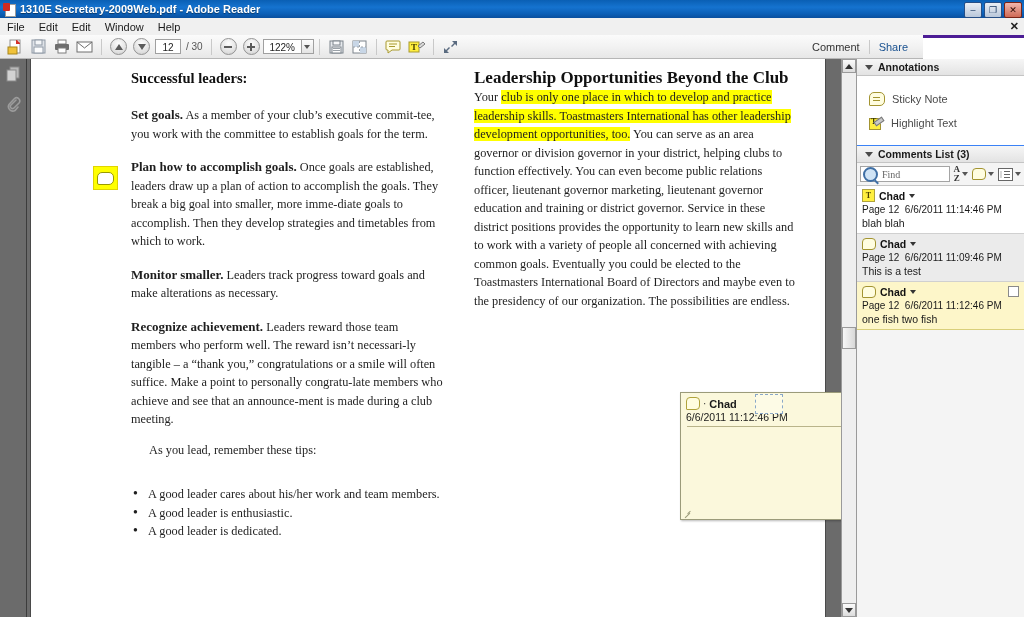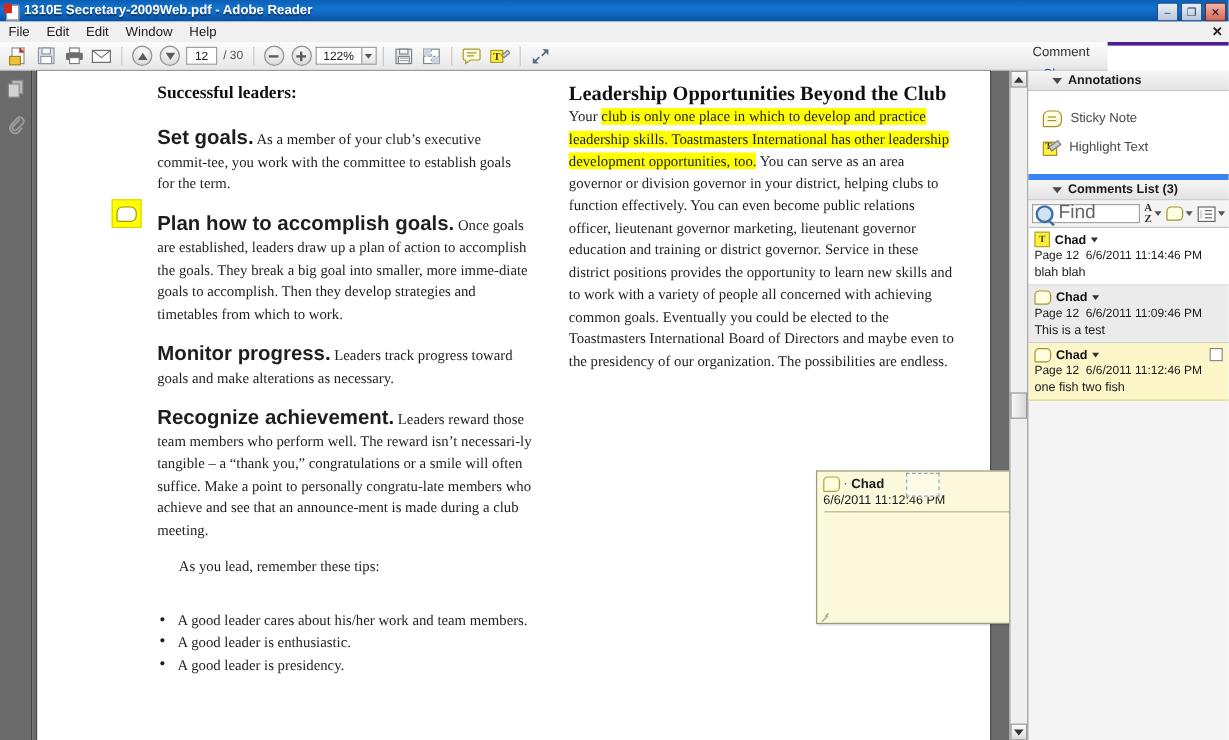--- a/index.html
+++ b/index.html
@@ -53,21 +53,21 @@
   }
   .pagetot{font-size:10px;color:#555;margin-left:3px;margin-right:3px;}
   .zoombox{
     width:38px;height:15px;border:1px solid #a0a0a0;border-right:none;background:#fff;
     font-size:10px;text-align:center;line-height:15px;color:#222;box-sizing:border-box;
   }
   .zoomdrop{
     width:13px;height:15px;border:1px solid #a0a0a0;background:linear-gradient(180deg,#fdfdfd,#e4e4e4);
     display:flex;align-items:center;justify-content:center;box-sizing:border-box;
   }
-  .tb-right{position:absolute;right:6px;top:0;height:24px;display:flex;align-items:center;gap:0px;flex-direction:column;}
+  .tb-right{position:absolute;right:6px;top:0;height:24px;display:flex;align-items:center;gap:0px;}
   .tb-right .lbl{font-size:11px;color:#333;padding:3px 9px;border-radius:2px;}
   .tb-right .lbl.share{color:#18508f;}
   .tb-right .vsep{width:1px;height:14px;background:#c9c9c9;}
 
   
   .circ{width:15px;height:15px;border-radius:50%;
     background:radial-gradient(circle at 50% 30%,#fdfdfd,#dedede 70%,#c4c4c4);
     border:1px solid #949494;display:flex;align-items:center;justify-content:center;position:relative;}
   .up-ar{border-left:4px solid transparent;border-right:4px solid transparent;border-bottom:6px solid #5b5b5b;}
   .dn-ar{border-left:4px solid transparent;border-right:4px solid transparent;border-top:6px solid #5b5b5b;}
@@ -89,21 +89,21 @@
   .page{
     position:absolute;left:4px;top:0px;width:794px;height:558px;background:#fff;
     box-shadow:0 0 0 1px #4a4a4a;
   }
   .col{position:absolute;top:10px;font-family:"Liberation Serif",serif;font-size:12.3px;line-height:18.5px;color:#1e1e1e;}
   .colL{left:100px;width:312px;}
   .colR{left:443px;width:322px;}
   .h-title{font-weight:bold;font-size:14.5px;line-height:18px;margin-bottom:19px;color:#101010;}
   .h-title2{font-weight:bold;font-size:17px;line-height:18px;margin:0 0 1px 0;color:#101010;}
   .para{margin:0 0 15px 0;text-align:left;}
-  .para b{font-family:Liberation Sans, sans-serif;font-size:17px;font-weight:bold;}
+  .para b{font-family:Liberation Serif, serif;font-size:13px;font-weight:bold;}
   .hl{background:#ffff00;}
   .bullets{margin:0;padding:0;list-style:none;}
   .bullets li{position:relative;padding-left:17px;margin-bottom:0px;}
   .bullets li:before{content:"\25CF";position:absolute;left:2px;top:-1px;font-size:8px;}
   .indent{text-indent:18px;}
 
   
   .note-marker{
     position:absolute;left:62px;top:107px;width:23px;height:22px;background:#ffff00;
     border:1px solid #e0d500;display:flex;align-items:center;justify-content:center;
@@ -150,43 +150,43 @@
   }
   .sb-up{border-left:4px solid transparent;border-right:4px solid transparent;border-bottom:5px solid #333;}
   .sb-dn{border-left:4px solid transparent;border-right:4px solid transparent;border-top:5px solid #333;}
 
   
   .rpanel{
     position:absolute;left:856px;top:59px;width:168px;height:558px;
     background:#f4f4f4;border-left:1px solid #9a9a9a;box-sizing:border-box;
   }
   .panel-hd{
-    height:16px;display:flex;align-items:center;padding-left:16px;
+    height:16px;display:flex;align-items:center;padding-left:4px;
     background:linear-gradient(180deg,#f6f6f6,#e3e3e3);border-bottom:1px solid #c4c4c4;
   }
   .tri{width:0;height:0;border-left:4px solid transparent;border-right:4px solid transparent;border-top:5px solid #4a4a4a;margin-right:5px;margin-left:4px;}
   .panel-hd .ptitle{font-size:10.5px;font-weight:bold;color:#1a1a1a;}
-  .annot-body{background:#fff;padding:11px 0 10px 0;border-bottom:5px solid #3b82f6;}
+  .annot-body{background:#fff;padding:11px 0 10px 0;border-bottom:1px solid #3b82f6;}
   .annot-row{display:flex;align-items:center;height:24px;padding-left:12px;}
   .annot-row .alabel{font-size:11px;color:#4a4a4a;margin-left:7px;}
   .ic-sticky{width:14px;height:12px;border-radius:5px 5px 5px 1px;background:#fffde0;border:1px solid #a39431;position:relative;}
   .ic-sticky:after{content:"";position:absolute;left:3px;top:4px;width:7px;height:1px;background:#a39431;box-shadow:0 3px 0 #a39431;}
   .ic-hl{width:15px;height:13px;position:relative;}
   .ic-hl .sq{position:absolute;left:0;top:1px;width:10px;height:10px;background:#ffef3f;border:1px solid #a39431;}
   .ic-hl .t{position:absolute;left:2px;top:0px;font-size:8px;font-weight:bold;color:#3a3a00;font-family:"Liberation Serif",serif;}
   .ic-hl .pen{position:absolute;right:0;top:2px;width:8px;height:3px;background:#c9c9c9;border:1px solid #7a7a7a;transform:rotate(-35deg);}
 
   .findrow{display:flex;align-items:center;height:22px;padding:0 3px;background:#f4f4f4;border-bottom:1px solid #c4c4c4;}
   .findbox{
     flex:1;height:16px;background:#fff;border:1px solid #a4a4a4;display:flex;align-items:center;
     padding-left:2px;box-sizing:border-box;
   }
   .mag{width:11px;height:11px;border-radius:50%;border:2px solid #3f6fa5;position:relative;background:#cfe3f5;}
   .mag:after{content:"";position:absolute;right:-3px;bottom:-3px;width:5px;height:2px;background:#3f6fa5;transform:rotate(45deg);}
-  .find-ph{font-size:16px;color:#666;margin-left:4px;}
+  .find-ph{font-size:10px;color:#666;margin-left:4px;font-family:Liberation Serif, serif;}
   .fic{display:flex;align-items:center;margin-left:4px;}
   .fic .cd{width:0;height:0;border-left:3px solid transparent;border-right:3px solid transparent;border-top:4px solid #555;margin-left:2px;}
   .sortic{font-size:9px;color:#333;font-family:"Liberation Serif",serif;font-weight:bold;line-height:9px;text-align:center;}
   .bub-ic{width:12px;height:10px;border-radius:4px 4px 4px 1px;background:#fffde0;border:1px solid #a39431;}
   .list-ic{width:13px;height:11px;border:1px solid #666;background:#fff;position:relative;}
   .list-ic:after{content:"";position:absolute;left:5px;top:2px;width:6px;height:1px;background:#666;box-shadow:0 3px 0 #666,0 6px 0 #666;}
   .list-ic:before{content:"";position:absolute;left:1px;top:2px;width:2px;height:7px;background:#d8d8d8;}
 
   .clist{overflow:hidden;}
   .citem{padding:3px 4px 4px 5px;border-bottom:1px solid #d0d0d0;position:relative;}
@@ -365,31 +365,31 @@
       <div class="col colL">
         <div class="h-title">Successful leaders:</div>
 
         <p class="para">
           <b>Set goals.</b><span> As a member of your club’s executive commit-tee, you work with the committee to establish goals for the term.</span>
         </p>
         <p class="para">
           <b>Plan how to accomplish goals.</b><span> Once goals are established, leaders draw up a plan of action to accomplish the goals. They break a big goal into smaller, more imme-diate goals to accomplish. Then they develop strategies and timetables from which to work.</span>
         </p>
         <p class="para">
-          <b>Monitor progress.</b><span> Leaders track progress toward goals and make alterations as necessary.</span>
+          <b>Monitor smaller.</b><span> Leaders track progress toward goals and make alterations as necessary.</span>
         </p>
         <p class="para" style="margin-bottom:12px;">
           <b>Recognize achievement.</b><span> Leaders reward those team members who perform well. The reward isn’t necessari-ly tangible – a “thank you,” congratulations or a smile will often suffice. Make a point to personally congratu-late members who achieve and see that an announce-ment is made during a club meeting.</span>
         </p>
         <p class="para indent" style="margin-bottom:26px;">As you lead, remember these tips:</p>
 
         <ul class="bullets">
           <li>A good leader cares about his/her work and team members.</li>
           <li>A good leader is enthusiastic.</li>
-          <li>A good leader is presidency.</li>
+          <li>A good leader is dedicated.</li>
         </ul>
       </div>
 
       <div class="col colR">
         <div class="h-title2">Leadership Opportunities Beyond the Club</div>
         <p class="para"><span>Your </span><span class="hl">club is only one place in which to develop and practice leadership skills. Toastmasters International has other leadership development opportunities, too.</span><span> You can serve as an area governor or division governor in your district, helping clubs to function effectively. You can even become public relations officer, lieutenant governor marketing, lieutenant governor education and training or district governor. Service in these district positions provides the opportunity to learn new skills and to work with a variety of people all concerned with achieving common goals. Eventually you could be elected to the Toastmasters International Board of Directors and maybe even to the presidency of our organization. The possibilities are endless.</span></p>
       </div>
 
       <div class="note-marker">
         <span class="note-bub"></span>

